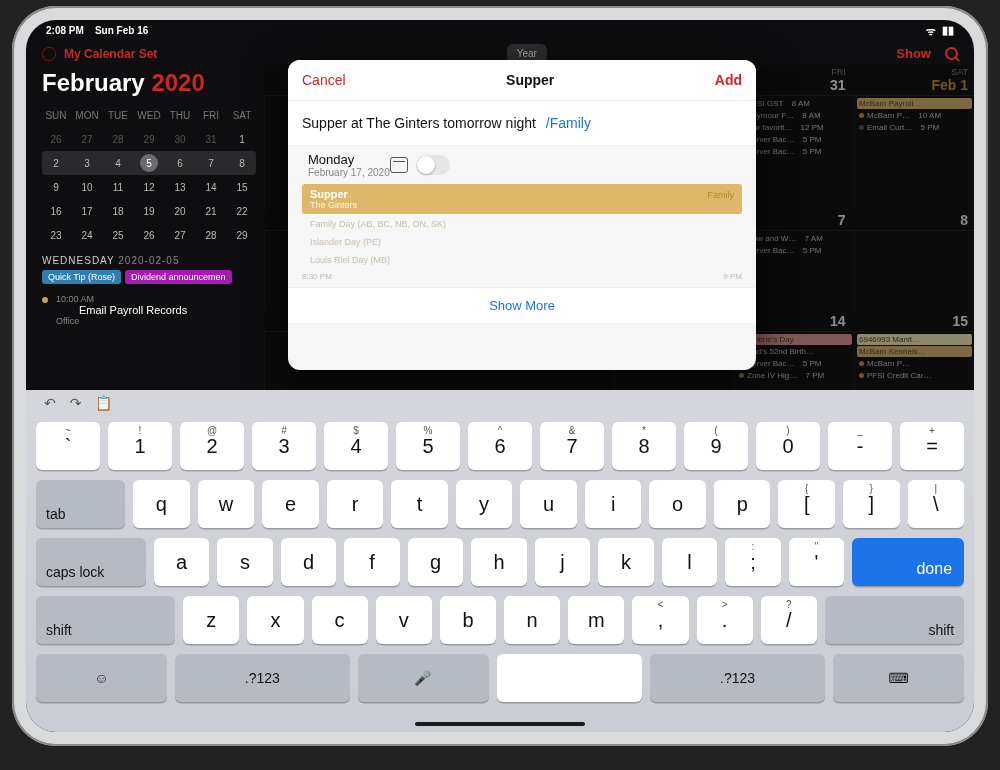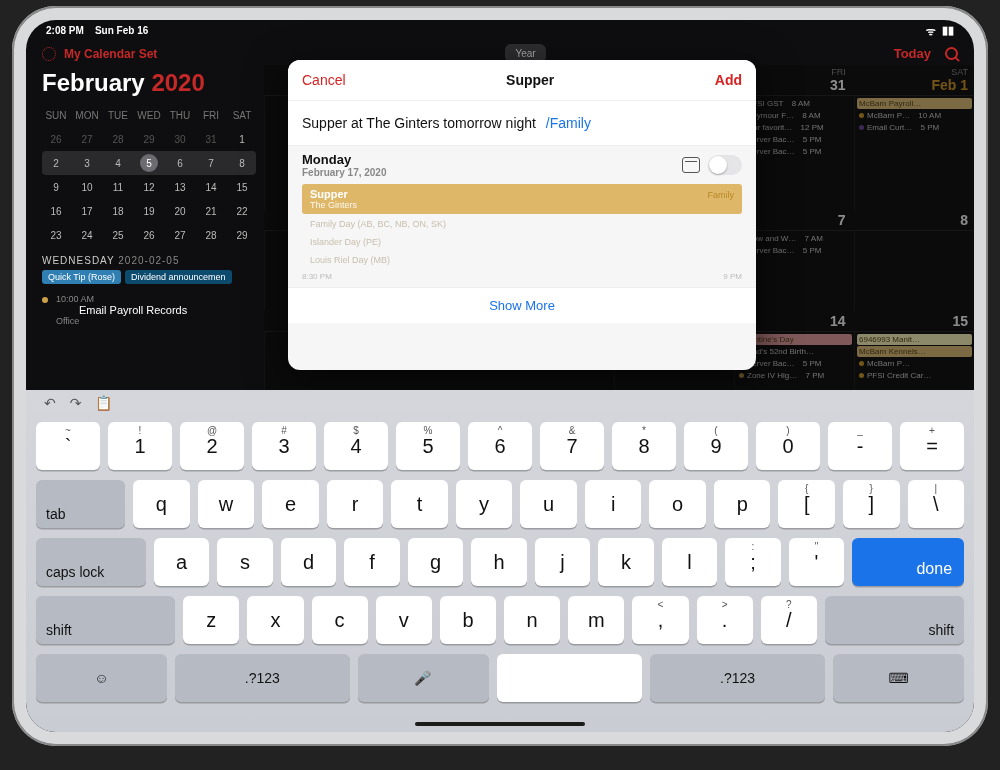--- a/index.html
+++ b/index.html
@@ -85,21 +85,21 @@
     background:#f6f6f6; border-radius:12px; box-shadow:0 10px 40px rgba(0,0,0,.6);
     overflow:hidden;
   }
   .modal-head{ display:flex; justify-content:space-between; align-items:center;
     padding:12px 14px; background:#fff; font-size:14px;}
   .modal-head .cancel{ color:#d62323; font-size:14px;}
   .modal-head .title{ font-weight:600; color:#111;}
   .modal-head .add{ color:#d62323; font-weight:700; font-size:14px;}
   .modal-input{ background:#fff; padding:14px 14px; font-size:14px; color:#111; border-top:1px solid #eee; border-bottom:1px solid #eee;}
   .modal-input .tag{ color:#1a73e8;}
-  .modal-date{ padding:6px 14px 4px; display:flex; justify-content:space-between; align-items:center;font-weight:bold;}
+  .modal-date{ padding:6px 20px 4px; display:flex; align-items:center;}
   .modal-date .l .d1{ font-size:13px; color:#111;}
   .modal-date .l .d2{ font-size:10px; color:#888;}
   .modal-date .r{ display:flex; gap:8px; align-items:center;}
   .cal-ico{ width:18px;height:16px;border:1.5px solid #555;border-radius:3px; position:relative; display:inline-block;}
   .cal-ico::before{content:"";position:absolute;top:3px;left:2px;right:2px;height:1px;background:#555;}
   .toggle{ width:34px;height:20px;background:#e5e5e7;border-radius:10px;position:relative;}
   .toggle::after{content:"";position:absolute;left:1px;top:1px;width:18px;height:18px;background:#fff;border-radius:50%;box-shadow:0 1px 2px rgba(0,0,0,.3);}
   .event-preview{ margin:2px 14px 0; background:#dfb768; border-radius:3px; padding:4px 8px; position:relative;}
   .event-preview .t{ font-size:11px; font-weight:700; color:#fff;}
   .event-preview .s{ font-size:9px; color:#fff; opacity:.9;}
@@ -165,21 +165,21 @@
     <div class="app">
       <div class="app-top">
         <div class="left">
           <span class="gear"></span>
           <span>My Calendar Set</span>
         </div>
         <div class="seg">
           <span>Year</span>
         </div>
         <div class="right">
-          <span>Today</span>
+          <span>Show</span>
           <span class="mag"></span>
         </div>
       </div>
 
       <div class="main">
 
         <div class="sidebar">
           <div class="month-title">
             <span>February</span>
             <span class="year">2020</span>
@@ -241,21 +241,21 @@
                 <span>28</span>
                 <span>29</span>
               </div>
           </div>
           <div class="agenda-hdr">
             <span>WEDNESDAY</span>
             <span class="date">2020-02-05</span>
           </div>
           <div class="tags">
             <span class="tag" style="background:#2f7fb3">Quick Tip (Rose)</span>
-            <span class="tag" style="background:#0c4a6e">Dividend announcemen</span>
+            <span class="tag" style="background:#a21caf">Dividend announcemen</span>
           </div>
           <div class="agenda-item">
             <span class="dot" style="background:#caa24a"></span>
             <div class="txt">
               <div class="s">10:00 AM</div>
               <div class="t">Email Payroll Records</div>
               <div class="s">Office</div>
             </div>
           </div>
         </div>

